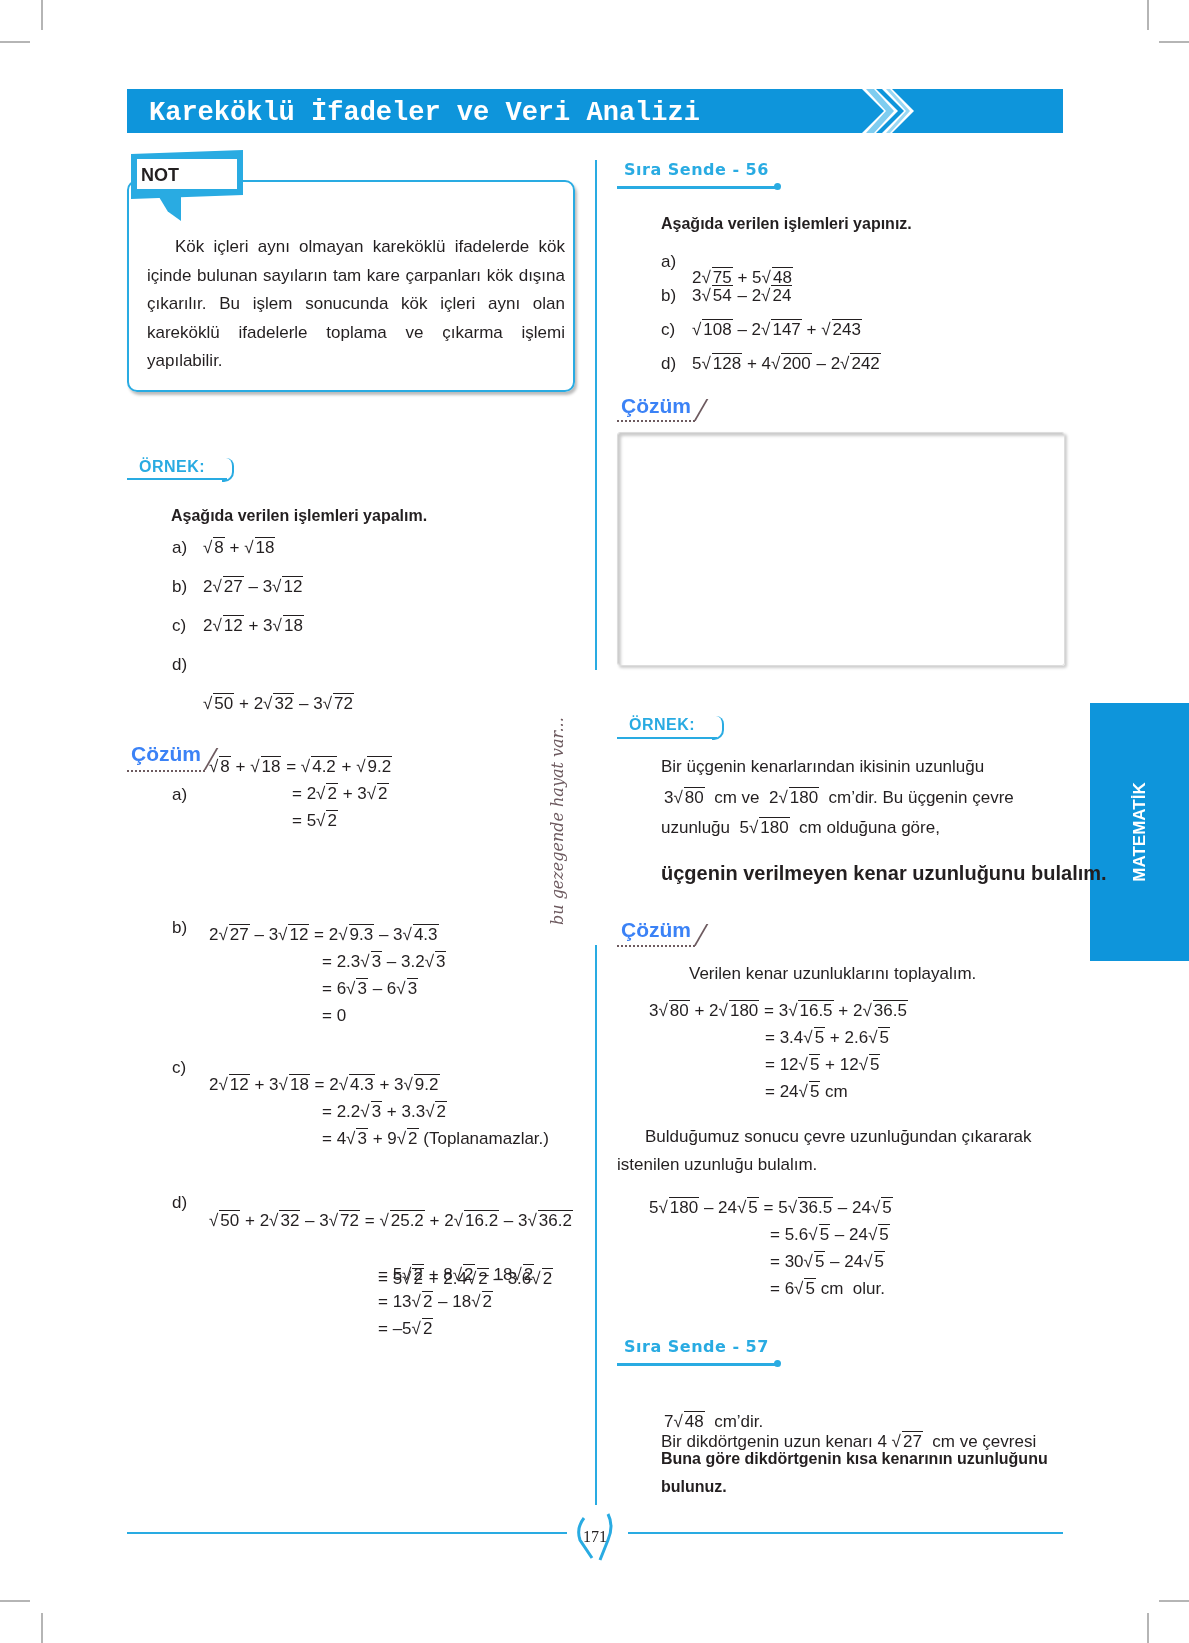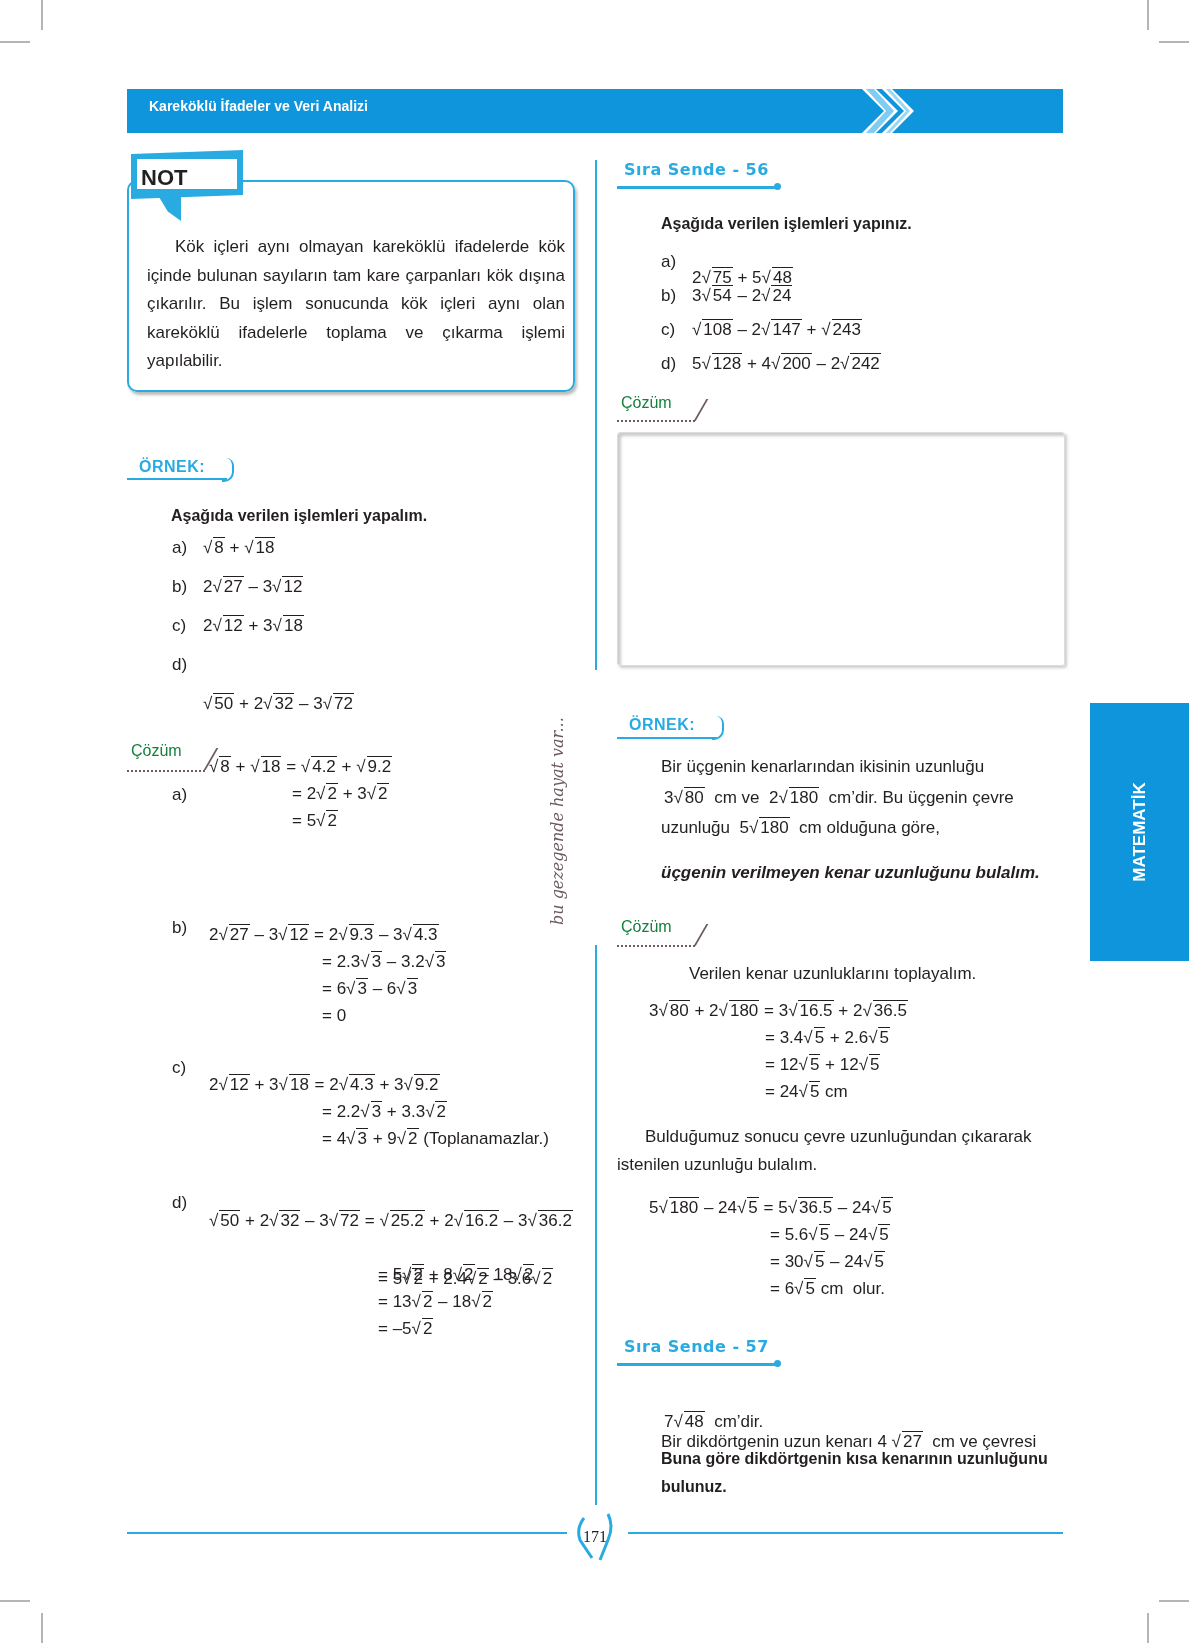--- a/index.html
+++ b/index.html
@@ -1,37 +1,37 @@
 <!DOCTYPE html>
 <html><head>
 <meta charset="utf-8">
 <style>
   html,body{margin:0;padding:0;background:#fff;}
   body{width:1189px;height:1643px;position:relative;overflow:hidden;font-family:"Liberation Sans",sans-serif;color:#231f20;}
   .crop{position:absolute;background:#b5b5b5;}
   .header{position:absolute;left:127px;top:89px;width:936px;height:44px;background:#0e95db;}
-  .header .title{position:absolute;left:22px;top:9px;font-size:14px;color:#fff;font-weight:bold;letter-spacing:0px;}
+  .header .title{position:absolute;left:22px;top:9px;font-size:27px;color:#fff;font-weight:bold;letter-spacing:0px;font-family:Liberation Mono, monospace;}
   .chev{position:absolute;left:862px;top:89px;width:56px;height:44px;}
   .col-divider{position:absolute;left:595px;top:160px;width:2px;background:#29abe2;}
   .col-divider.top{height:510px;}
   .col-divider.bottom{top:945px;height:560px;}
   .vscript{position:absolute;left:548px;top:925px;transform:rotate(-90deg);transform-origin:left top;font-family:"DejaVu Serif",serif;font-style:italic;font-size:16px;color:#6d5a5f;white-space:nowrap;}
   
   .notbox{position:absolute;left:127px;top:180px;width:444px;height:208px;border:2px solid #29abe2;border-radius:10px;box-shadow:2px 3px 3px #bbb;}
   .notflag{position:absolute;left:131px;top:152px;width:112px;height:45px;background:#29abe2;transform:skewY(-2deg);}
   .notflag-inner{position:absolute;left:137px;top:159px;width:100px;height:30px;background:#fff;}
   .notflag-tail{position:absolute;left:159px;top:197px;width:22px;height:24px;background:#29abe2;clip-path:polygon(0 0,100% 0,100% 100%,40% 60%);}
-  .notlabel{position:absolute;left:141px;top:165px;font-size:22px;font-weight:bold;color:#231f20;}
+  .notlabel{position:absolute;left:141px;top:165px;font-size:18px;font-weight:bold;color:#231f20;}
   .nottext{position:absolute;left:147px;top:233px;width:418px;font-size:17px;line-height:28.5px;text-align:justify;}
   .nottext .indent{display:inline-block;width:28px;}
   
   .sec-ornek{position:absolute;font-weight:bold;font-size:16px;color:#29abe2;letter-spacing:0.5px;}
   .ornek-line{position:absolute;height:2px;background:#29abe2;}
   .ornek-curve{position:absolute;width:10px;height:22px;border-right:2px solid #29abe2;border-bottom:2px solid #29abe2;border-bottom-right-radius:10px;border-top-right-radius:8px;}
-  .cozum{position:absolute;font-weight:normal;font-size:16px;color:#15803d;}
+  .cozum{position:absolute;font-weight:bold;font-size:21px;color:#3b82f6;}
   .cozum-line{position:absolute;height:1px;border-bottom:2px dotted #6d5a5f;}
   .cozum-slash{position:absolute;width:2px;height:22px;background:#6d5a5f;transform:skewX(-30deg);}
   .sira{position:absolute;font-family:"DejaVu Sans",sans-serif;font-weight:bold;font-size:16px;color:#29abe2;letter-spacing:0.5px;}
   .sira-line{position:absolute;height:3px;background:#29abe2;}
   .sira-dot{position:absolute;width:7px;height:7px;border-radius:50%;background:#29abe2;}
   .instr{position:absolute;font-size:16px;font-weight:bold;}
   .rad{display:inline-block;}
   .rad .r{font-size:17px;margin-right:1px;}
   .rad .ov{border-top:1.3px solid #231f20;padding:0 1px;}
   .line{position:absolute;font-size:17px;white-space:nowrap;}
@@ -139,21 +139,21 @@
 <div class="cozum-line" style="left:617px;top:419px;width:78px;"></div>
 <div class="cozum-slash" style="left:700px;top:399px;"></div>
 <div class="answerbox"></div>
 
 <div class="sec-ornek" style="left:629px;top:716px;">ÖRNEK:</div>
 <div class="ornek-line" style="left:617px;top:737px;width:100px;"></div>
 <div class="ornek-curve" style="left:712px;top:716px;"></div>
 <div class="para" style="left:661px;top:753px;">Bir üçgenin kenarlarından ikisinin uzunluğu</div>
 <div class="line" id="ex2-l2" style="left:664px;top:788px;"><span>3</span><span class="rad"><span class="r">√</span><span class="ov">80</span></span><span>&nbsp;&nbsp;cm&nbsp;ve&nbsp;&nbsp;2</span><span class="rad"><span class="r">√</span><span class="ov">180</span></span><span>&nbsp;&nbsp;cm’dir.&nbsp;Bu&nbsp;üçgenin&nbsp;çevre</span></div>
 <div class="line" id="ex2-l3" style="left:661px;top:818px;"><span>uzunluğu&nbsp;&nbsp;5</span><span class="rad"><span class="r">√</span><span class="ov">180</span></span><span>&nbsp;&nbsp;cm&nbsp;olduğuna&nbsp;göre,</span></div>
-<div class="para bold" style="left:661px;top:859px;font-size:17px;font-style:italic;">üçgenin verilmeyen kenar uzunluğunu bulalım.</div>
+<div class="para bold" style="left:661px;top:859px;font-size:20px;">üçgenin verilmeyen kenar uzunluğunu bulalım.</div>
 
 <div class="cozum" style="left:621px;top:918px;">Çözüm</div>
 <div class="cozum-line" style="left:617px;top:944px;width:78px;"></div>
 <div class="cozum-slash" style="left:700px;top:924px;"></div>
 <div class="para" style="left:645px;top:960px;margin-left:44px;">Verilen kenar uzunluklarını toplayalım.</div>
 <div id="ex2-sum">
     <div class="line" style="left: 649px; top: 1001px;"><span>3</span><span class="rad"><span class="r">√</span><span class="ov">80</span></span><span>&nbsp;+&nbsp;2</span><span class="rad"><span class="r">√</span><span class="ov">180</span></span><span>&nbsp;=&nbsp;3</span><span class="rad"><span class="r">√</span><span class="ov">16.5</span></span><span>&nbsp;+&nbsp;2</span><span class="rad"><span class="r">√</span><span class="ov">36.5</span></span></div>
     <div class="line" style="left: 765px; top: 1028px;"><span>=&nbsp;3.4</span><span class="rad"><span class="r">√</span><span class="ov">5</span></span><span>&nbsp;+&nbsp;2.6</span><span class="rad"><span class="r">√</span><span class="ov">5</span></span></div>
     <div class="line" style="left: 765px; top: 1055px;"><span>=&nbsp;12</span><span class="rad"><span class="r">√</span><span class="ov">5</span></span><span>&nbsp;+&nbsp;12</span><span class="rad"><span class="r">√</span><span class="ov">5</span></span></div>
     <div class="line" style="left: 765px; top: 1082px;"><span>=&nbsp;24</span><span class="rad"><span class="r">√</span><span class="ov">5</span></span><span>&nbsp;cm</span></div>

